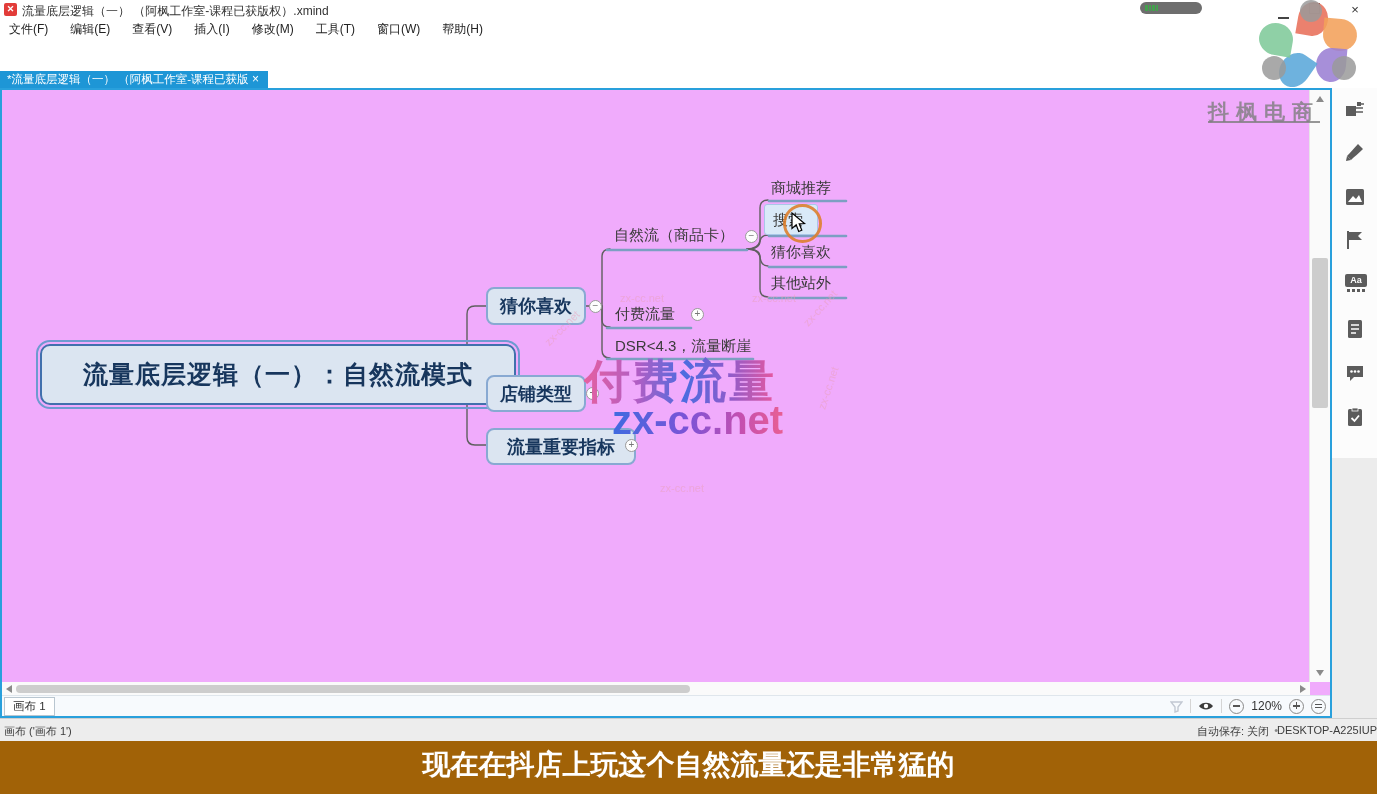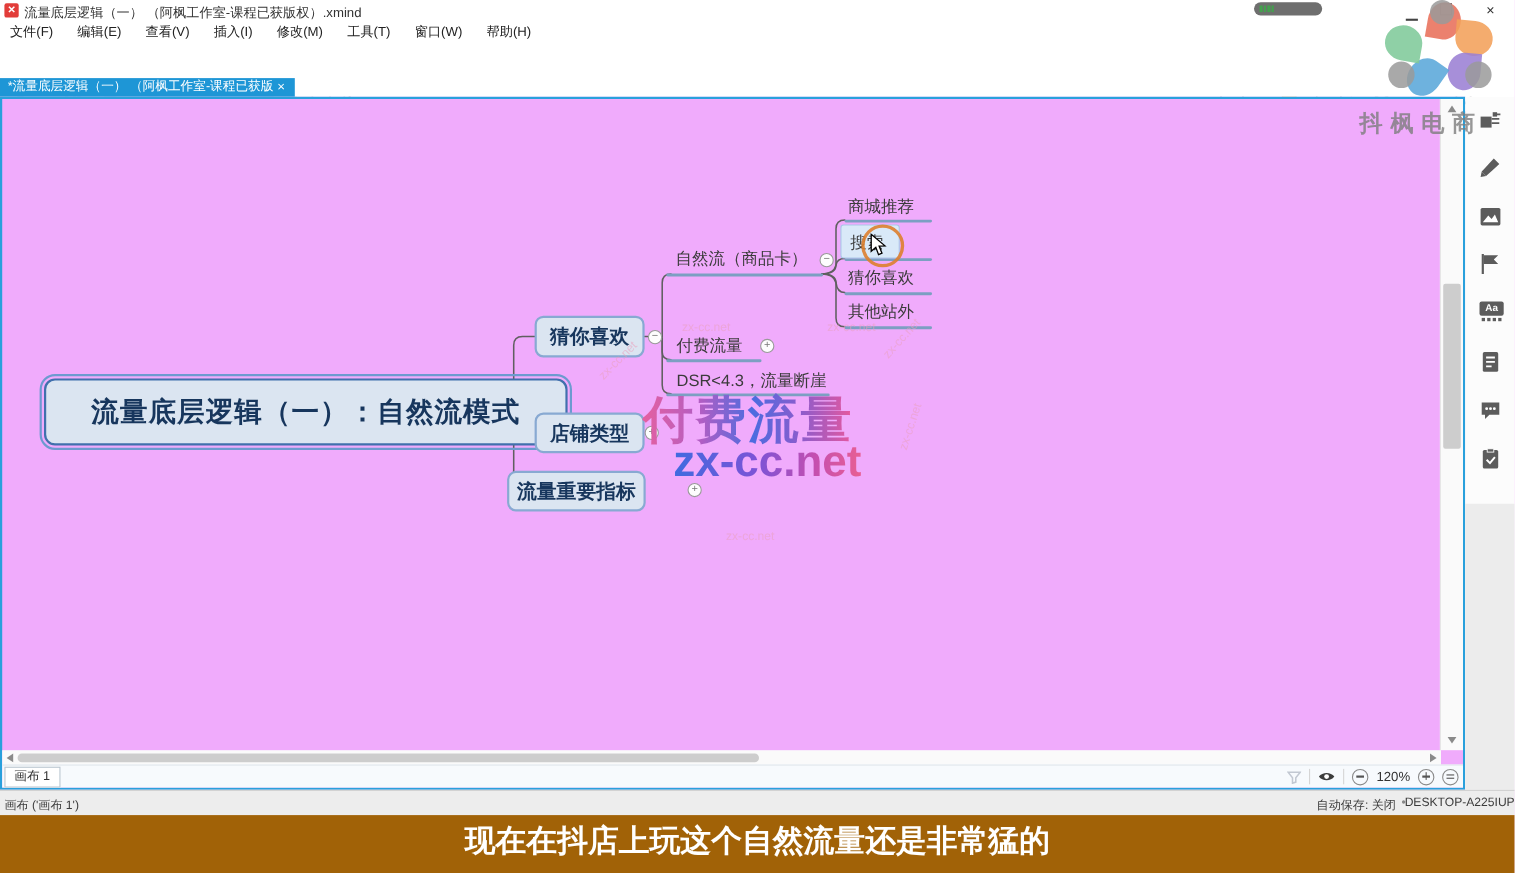--- a/index.html
+++ b/index.html
@@ -269,21 +269,21 @@
     <path d="M769 298 H846"></path>
     <path d="M607 328 H691"></path>
     <path d="M607 359 H753"></path>
   </g>
 </svg>
 
 <div class="abs topic-box central" style="left:8px;top:344px;width:476px;height:61px;z-index:10;margin-left:32px;">流量底层逻辑（一）：自然流模式</div>
 
 <div class="abs topic-box" style="left:486px;top:287px;width:100px;height:38px;font-size:18px;z-index:10;">猜你喜欢</div>
 <div class="abs topic-box" style="left:486px;top:375px;width:100px;height:37px;font-size:18px;z-index:10;">店铺类型</div>
-<div class="abs topic-box" style="left:461px;top:428px;width:126px;height:37px;font-size:18px;z-index:10;">流量重要指标</div>
+<div class="abs topic-box" style="left:486px;top:428px;width:150px;height:37px;font-size:18px;z-index:10;">流量重要指标</div>
 
 <div class="abs line-topic" style="left:614px;top:226px;z-index:10;">自然流（商品卡）</div>
 <div class="abs sel-box" style="left:764px;top:204px;width:54px;height:31px;z-index:9;"></div>
 <div class="abs line-topic" style="left:771px;top:179px;z-index:10;">商城推荐</div>
 <div class="abs line-topic" style="left:773px;top:211px;z-index:10;">搜索</div>
 <div class="abs line-topic" style="left:771px;top:243px;z-index:10;">猜你喜欢</div>
 <div class="abs line-topic" style="left:771px;top:274px;z-index:10;">其他站外</div>
 <div class="abs line-topic" style="left:615px;top:305px;z-index:10;">付费流量</div>
 <div class="abs line-topic" style="left:615px;top:337px;z-index:10;">DSR&lt;4.3，流量断崖</div>
 
@@ -299,21 +299,21 @@
 </svg>
 
 <div class="abs wm-name" style="left:584px;top:351px;">付费流量</div>
 <div class="abs wm-url" style="left:612px;top:398px;">zx-cc.net</div>
 <div class="abs wm-scatter" style="left:620px;top:292px;">zx-cc.net</div>
 <div class="abs wm-scatter" style="left:752px;top:292px;">zx-cc.net</div>
 <div class="abs wm-scatter" style="left:798px;top:302px;transform:rotate(-48deg);">zx-cc.net</div>
 <div class="abs wm-scatter" style="left:806px;top:382px;transform:rotate(-72deg);">zx-cc.net</div>
 <div class="abs wm-scatter" style="left:660px;top:482px;">zx-cc.net</div>
 <div class="abs wm-scatter" style="left:540px;top:322px;transform:rotate(-45deg);">zx-cc.net</div>
-<div class="abs wm-brand" style="left:1236px;top:98px;">抖枫电商</div>
+<div class="abs wm-brand" style="left:1208px;top:98px;text-decoration:underline;">抖枫电商</div>
 
 <div class="abs" style="left:1246px;top:0;width:125px;height:100px;z-index:60;pointer-events:none;">
   <div class="abs petal" style="left:52px;top:2px;width:30px;height:34px;background:#e8705a;transform:rotate(10deg);"></div>
   <div class="abs petal" style="left:78px;top:18px;width:32px;height:34px;background:#f2a05a;transform:rotate(95deg);"></div>
   <div class="abs petal" style="left:70px;top:48px;width:30px;height:34px;background:#9b7fd4;transform:rotate(185deg);"></div>
   <div class="abs petal" style="left:34px;top:52px;width:30px;height:36px;background:#5aa7d9;transform:rotate(215deg);"></div>
   <div class="abs petal" style="left:14px;top:22px;width:32px;height:34px;background:#7fc99a;transform:rotate(280deg);"></div>
   <div class="abs gcirc" style="left:54px;top:0px;width:22px;height:22px;"></div>
   <div class="abs gcirc" style="left:16px;top:56px;width:24px;height:24px;"></div>
   <div class="abs gcirc" style="left:86px;top:56px;width:24px;height:24px;"></div>

